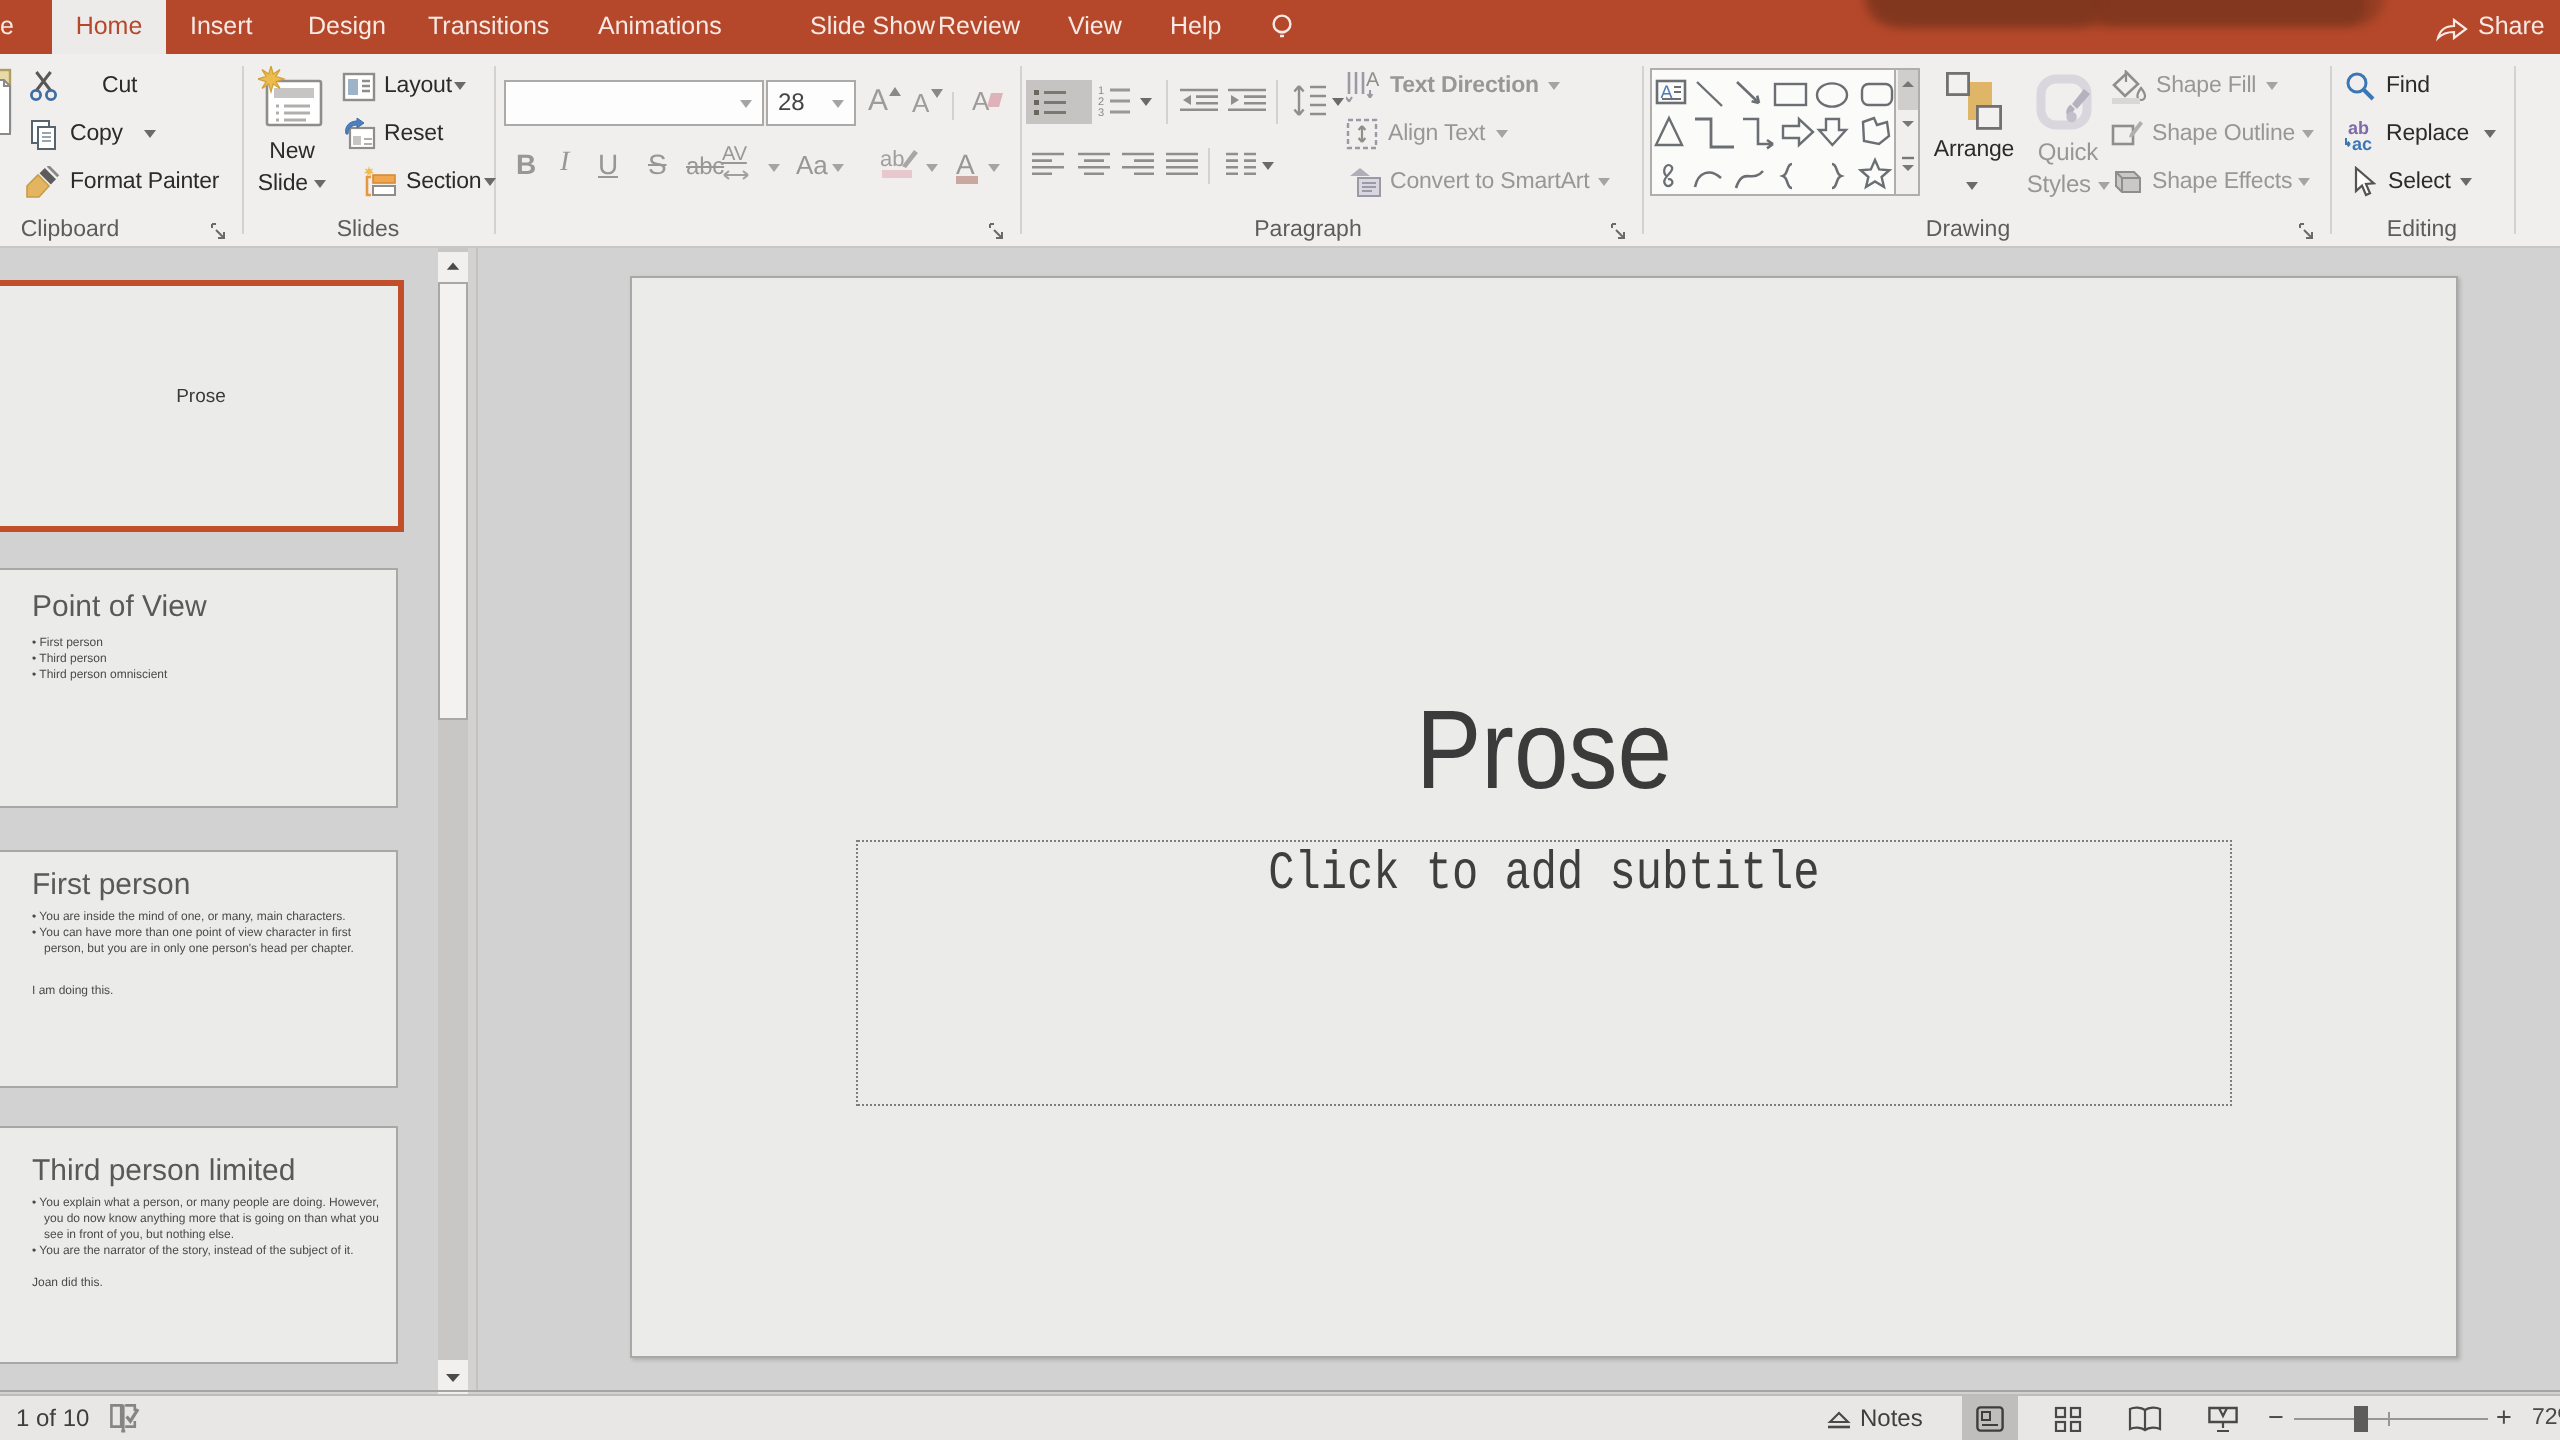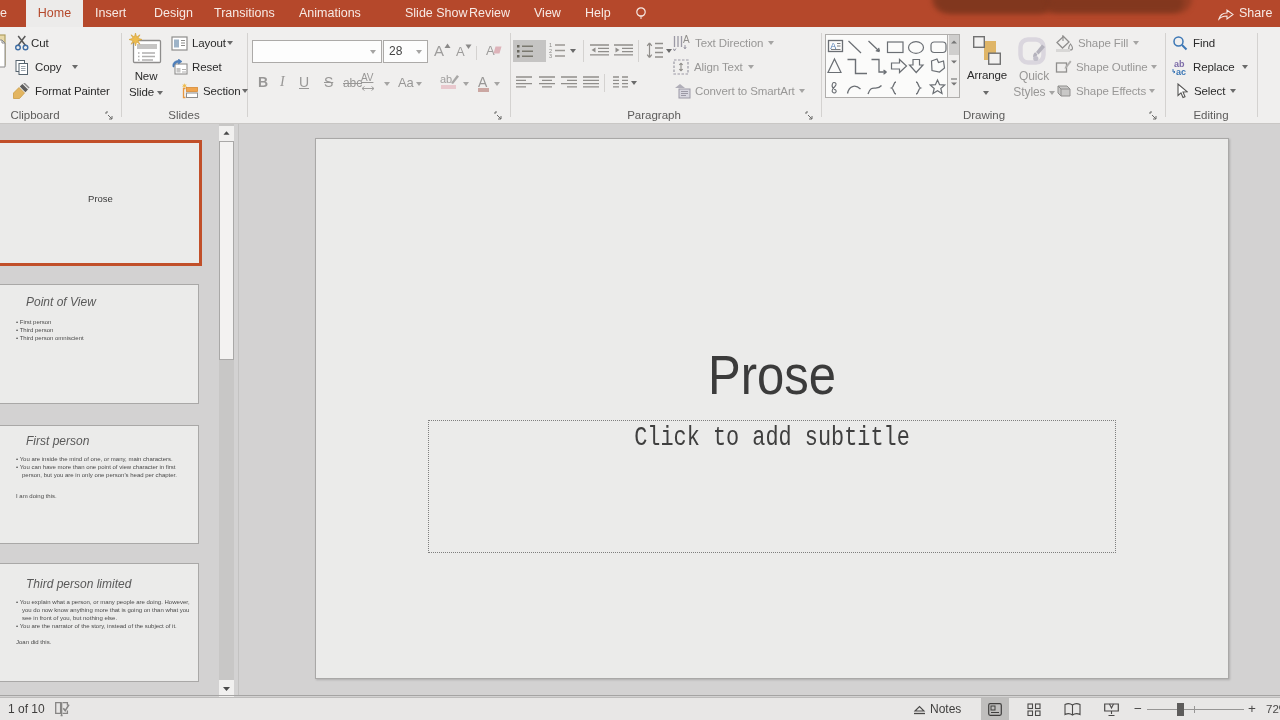--- a/index.html
+++ b/index.html
@@ -30,21 +30,21 @@
 .row { position:absolute; height:22px; line-height:22px; white-space:nowrap; font-size:0; }
 .row > * { vertical-align:middle; }
 .ricon { display:inline-block; vertical-align:middle; }
 
 
 .combo { position:absolute; background:#fdfdfd; border:1px solid #acaaa8; }
 
 
 #lpanel { position:absolute; left:0; top:124px; width:219px; height:573px; background:#d3d2d2; overflow:hidden; }
 .thumb { position:absolute; left:-14px; width:213px; background:#ebebea; border:1px solid #a9a8a7; }
-.thumb .ttl { position:absolute; left:39px; color:#595959; font-size:12px;font-style:italic; }
+.thumb .ttl { position:absolute; left:29px; color:#595959; font-size:15px; }
 .thumb .small { position:absolute; left:29px; color:#4a4a4a; font-size:6px; line-height:8px; }
 #thumb1 { border:3px solid #c14f29; left:-17px; width:219px; }
 
 #pscroll { position:absolute; left:219px; top:124px; width:15px; height:573px; background:#c8c7c6; }
 #pscroll .btn { position:absolute; left:0; width:15px; height:17px; background:#f1f0ef; }
 #pscroll .pthumb { position:absolute; left:0; top:17px; width:15px; height:219px; background:#f3f2f1; border:1px solid #a9a8a7; }
 
 
 #canvas { position:absolute; left:234px; top:124px; width:1046px; height:571px; background:#d3d2d2; }
 #slide { position:absolute; left:315px; top:138px; width:914px; height:541px; background:#ebebea; border:1px solid #a9a8a7; box-shadow:1px 1px 2px rgba(0,0,0,.18); }
@@ -120,21 +120,21 @@
       <path d="M4 7 L12 7 L15 10 L15 34 L4 34 Z" fill="#ffffff" stroke="#8a8a8a" stroke-width="1"></path>
       <path d="M12 7 L12 10 L15 10" fill="none" stroke="#8a8a8a" stroke-width="1"></path>
     </svg>
     <div class="row rtxt" style="left:-6px;top:50px;">e</div>
     <div class="row" style="left:14px;top:5px;">
       <svg class="ricon" width="17" height="16" viewBox="0 0 17 16">
         <path d="M4.2 1 L11.5 10.5 M11.3 1 L4 10.5" stroke="#585858" stroke-width="1.5" fill="none"></path>
         <circle cx="4" cy="12.5" r="2.3" fill="none" stroke="#3f6ea5" stroke-width="1.4"></circle>
         <circle cx="11.5" cy="12.5" r="2.3" fill="none" stroke="#3f6ea5" stroke-width="1.4"></circle>
       </svg>
-      <span class="rtxt" style="margin-left:0;">Cut</span>
+      <span class="rtxt" style="margin-left:20px;">Cut</span>
     </div>
     <div class="row" style="left:14px;top:29px;">
       <svg class="ricon" width="16" height="16" viewBox="0 0 16 16">
         <rect x="2" y="1.5" width="8.5" height="11" fill="#fff" stroke="#56646f" stroke-width="1"></rect>
         <rect x="5" y="4.5" width="8.5" height="11" fill="#fff" stroke="#56646f" stroke-width="1"></rect>
         <path d="M7 7.5 L11.5 7.5 M7 9.5 L11.5 9.5 M7 11.5 L11.5 11.5" stroke="#9aa4ad" stroke-width="1"></path>
       </svg>
       <span class="rtxt" style="margin-left:5px;">Copy</span>
       <span class="dd" style="margin-left:11px;"></span>
     </div>
@@ -265,21 +265,21 @@
     </svg>
     <span class="dd abs" style="left:666px;top:22px;"></span>
 
     <div class="row" style="left:673px;top:5px;">
       <svg class="ricon" width="18" height="17" viewBox="0 0 18 17">
         <path d="M1.5 1 L1.5 12 M5 1 L5 12 M8.5 1 L8.5 12" stroke="#9b99a5" stroke-width="1.3"></path>
         <path d="M1.5 14.5 L1.5 16 M1.5 15.9 L0 13.5 M1.5 15.9 L3 13.5" stroke="#9b99a5" stroke-width="1" fill="none"></path>
         <text x="10" y="8" font-size="10" fill="#908e8b" font-family="Liberation Sans">A</text>
         <path d="M12 10 L12 14 M12 13.9 L10.8 12 M12 13.9 L13.2 12" stroke="#9b99a5" stroke-width="1" fill="none"></path>
       </svg>
-      <span class="rtxt gray" style="margin-left:4px;">Text Direction</span>
+      <span class="rtxt gray" style="margin-left:4px;font-weight:bold;">Text Direction</span>
       <span class="dd gray2" style="margin-left:5px;"></span>
     </div>
     <div class="row" style="left:673px;top:29px;">
       <svg class="ricon" width="17" height="17" viewBox="0 0 17 17">
         <rect x="1" y="1" width="14" height="14" fill="none" stroke="#9b99a5" stroke-width="1.2" stroke-dasharray="2.5 1.5"></rect>
         <path d="M8 4 L8 12 M8 4 L6.3 6 M8 4 L9.7 6 M8 12 L6.3 10 M8 12 L9.7 10" stroke="#908e8b" stroke-width="1.1" fill="none"></path>
       </svg>
       <span class="rtxt gray" style="margin-left:4px;">Align Text</span>
       <span class="dd gray2" style="margin-left:5px;"></span>
     </div>

